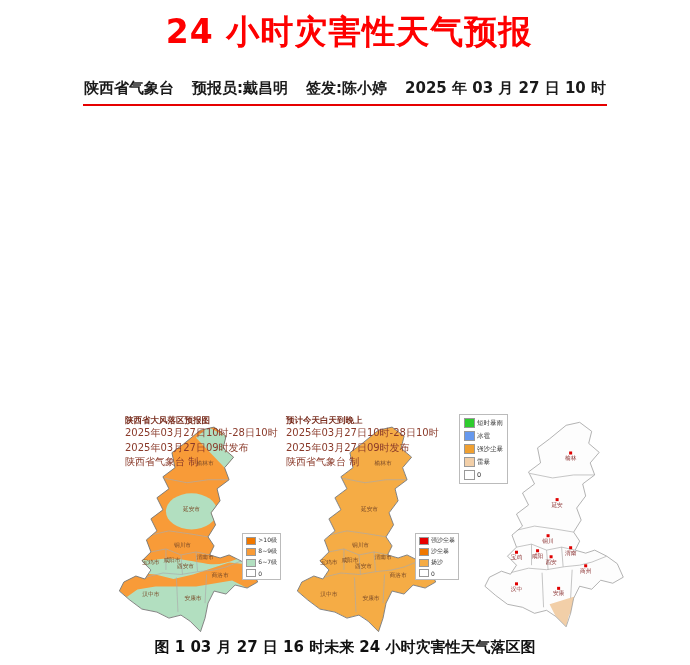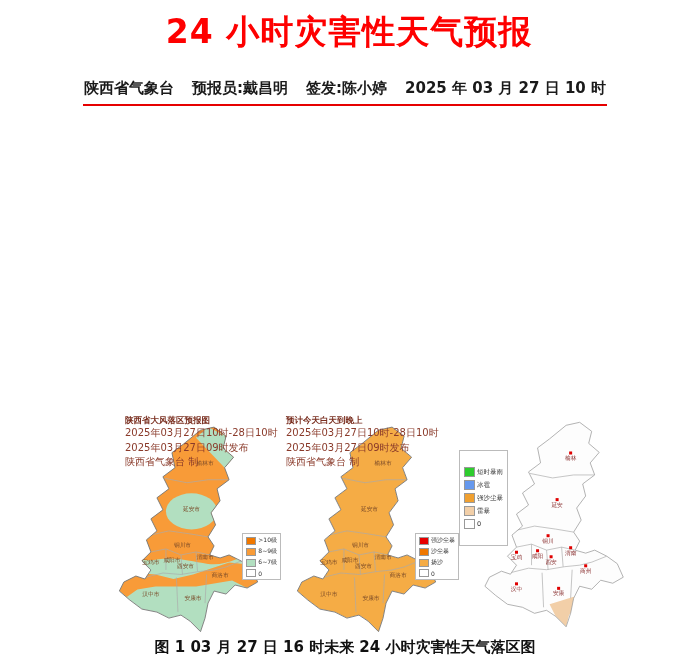--- a/index.html
+++ b/index.html
@@ -77,21 +77,21 @@
     position:absolute;
     z-index:4;
     background:#ffffff;
     border:1px solid #bbb;
     padding:2px 3px;
     display:flex;
     flex-direction:column;
     gap:2px;
   }
   .legend-br{right:-2px;bottom:52px;}
-  .legend-tl{left:2px;top:6px;padding:16px 4px;gap:3px;margin-top:36px;}
+  .legend-tl{left:2px;top:6px;padding:3px 4px;gap:3px;}
   .legend-row{display:flex;align-items:center;gap:2px;}
   .legend-swatch{width:8px;height:6px;border:0.5px solid #999;flex:0 0 8px;}
   .legend-tl .legend-swatch{width:9px;height:8px;flex:0 0 9px;}
   .legend-label{font-size:6px;color:#333;white-space:nowrap;}
   .legend-tl .legend-label{font-size:6.5px;}
   .caption{
     position:absolute;
     left:0;right:0;
     top:638px;
     text-align:center;

